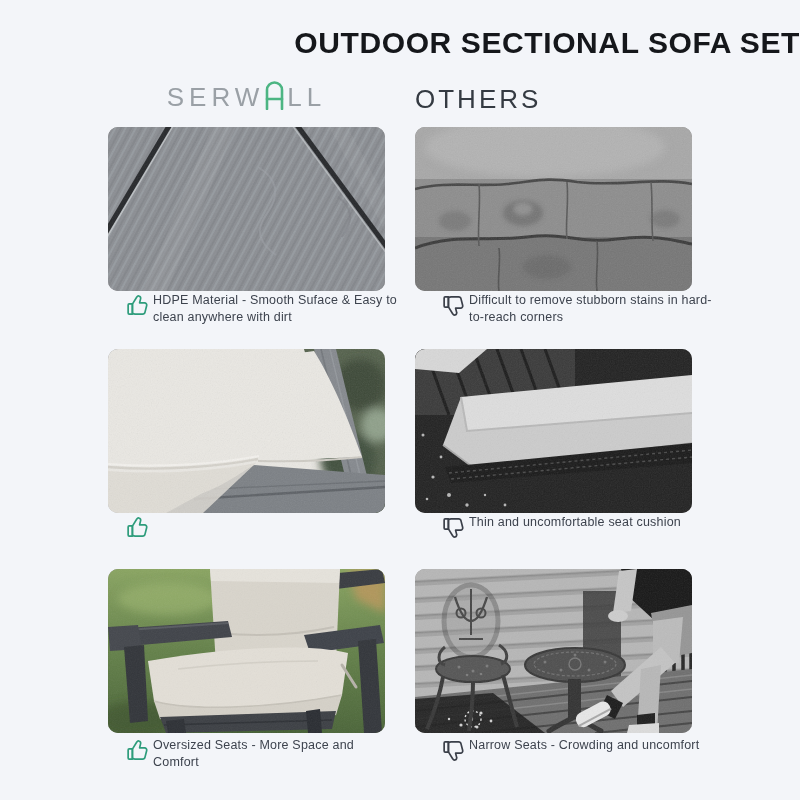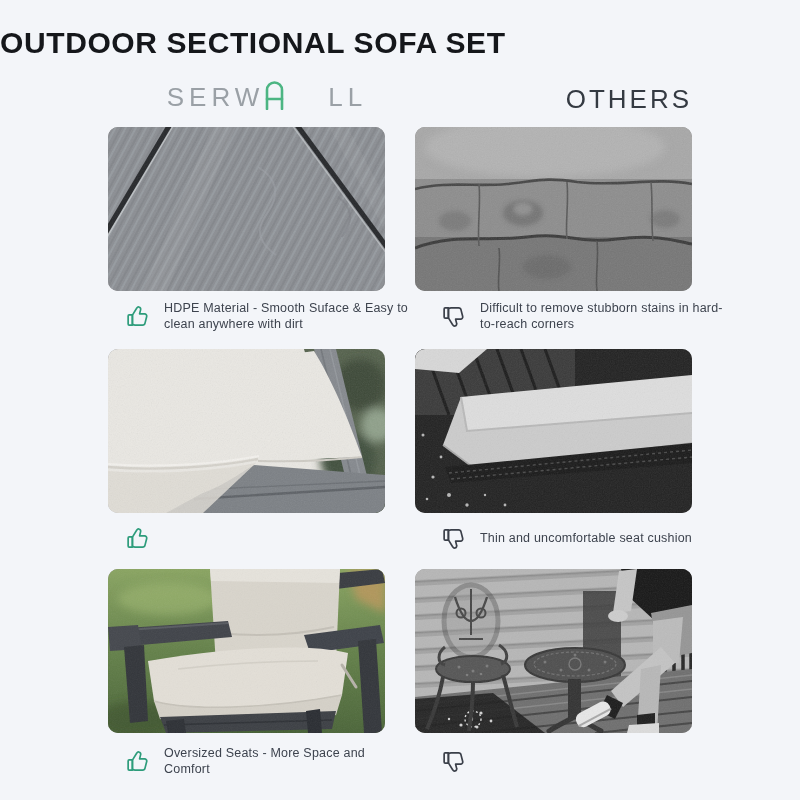--- a/index.html
+++ b/index.html
@@ -1,31 +1,31 @@
 <!DOCTYPE html>
 <html><head>
 <meta charset="utf-8">
 <style>
   html,body{margin:0;padding:0;background:#f3f5f9;}
   .page{position:relative;width:800px;height:800px;background:#f3f5f9;
         font-family:"Liberation Sans",sans-serif;overflow:hidden;}
-  .title{position:absolute;top:26px;left:0;width:800px;text-align:left;
+  .title{position:absolute;top:26px;left:0;width:800px;text-align:right;
          font-size:30px;font-weight:bold;letter-spacing:.6px;color:#15171b;}
   .brand{position:absolute;top:74px;left:108px;width:277px;height:36px;
          display:flex;justify-content:center;align-items:flex-end;}
-  .brand-part{font-size:26px;letter-spacing:5px;color:#9aa0a6;line-height:1;margin-left:41px;}
+  .brand-part{font-size:26px;letter-spacing:5px;color:#9aa0a6;line-height:1;}
   .brand-arch{margin:0 2px 0 0;}
-  .others{position:absolute;top:84px;left:415px;width:277px;text-align:right;
+  .others{position:absolute;top:84px;left:415px;width:277px;text-align:left;
           font-size:26px;letter-spacing:3px;color:#343a42;}
   .photo{position:absolute;width:277px;height:164px;border-radius:10px;overflow:hidden;
          background:#888;}
   .photo svg{display:block;width:100%;height:100%;}
   .r1{top:127px}.r2{top:349px}.r3{top:569px}
   .cl{left:108px}.cr{left:415px}
-  .caption{position:absolute;width:296px;height:48px;display:flex;align-items:center;gap:11px;}
+  .caption{position:absolute;width:296px;height:48px;display:flex;}
   .cap1{top:292px}.cap2{top:514px}.cap3{top:737px}
   .capl{left:126px}.capr{left:442px}
   .caption .txt{font-size:12.5px;line-height:1.32;color:#3d434e;letter-spacing:.2px;max-width:250px;}
   .thumb{flex:0 0 auto;}
 </style>
 </head>
 <body>
 
 <svg width="0" height="0" style="position:absolute" aria-hidden="true">
   <defs>
@@ -352,15 +352,16 @@
     <div class="txt">Oversized Seats - More Space and Comfort</div>
   </div>
 
   <div class="caption cap3 capr">
     <svg class="thumb" width="27" height="27" viewBox="0 0 24 24">
       <g fill="none" stroke="#3a3f49" stroke-width="1.5" stroke-linejoin="round" stroke-linecap="round" transform="translate(0,24) scale(1,-1)">
         <path d="M2.8 10.6h2.9v9H2.8c-.5 0-.9-.4-.9-.9v-7.2c0-.5.4-.9.9-.9z"></path>
         <path d="M5.7 18.9c.7.5 1.5.8 2.4.8h6.6c1.1 0 2-.7 2.2-1.8l1.5-5.9c.3-1.2-.6-2.4-1.9-2.4h-4.4l.9-3.7c.3-1-.4-2.1-1.4-2.3-.8-.2-1.6.2-2 .9L5.7 10.8z"></path>
       </g>
     </svg>
+    <div class="txt">Narrow Seats - Crowding and uncomfort</div>
   </div>
 
 </div>
 
 </body></html>

